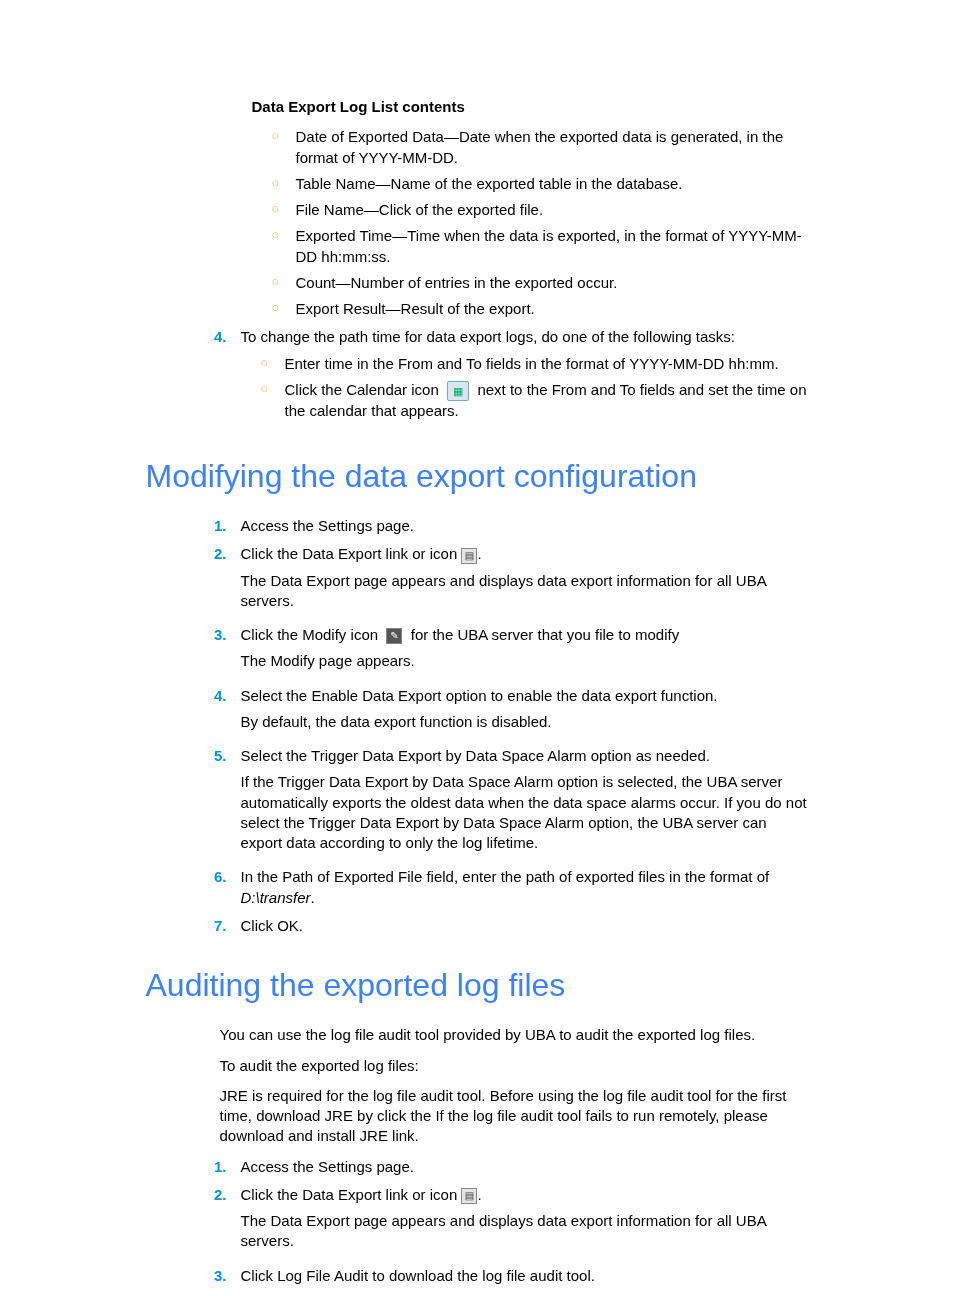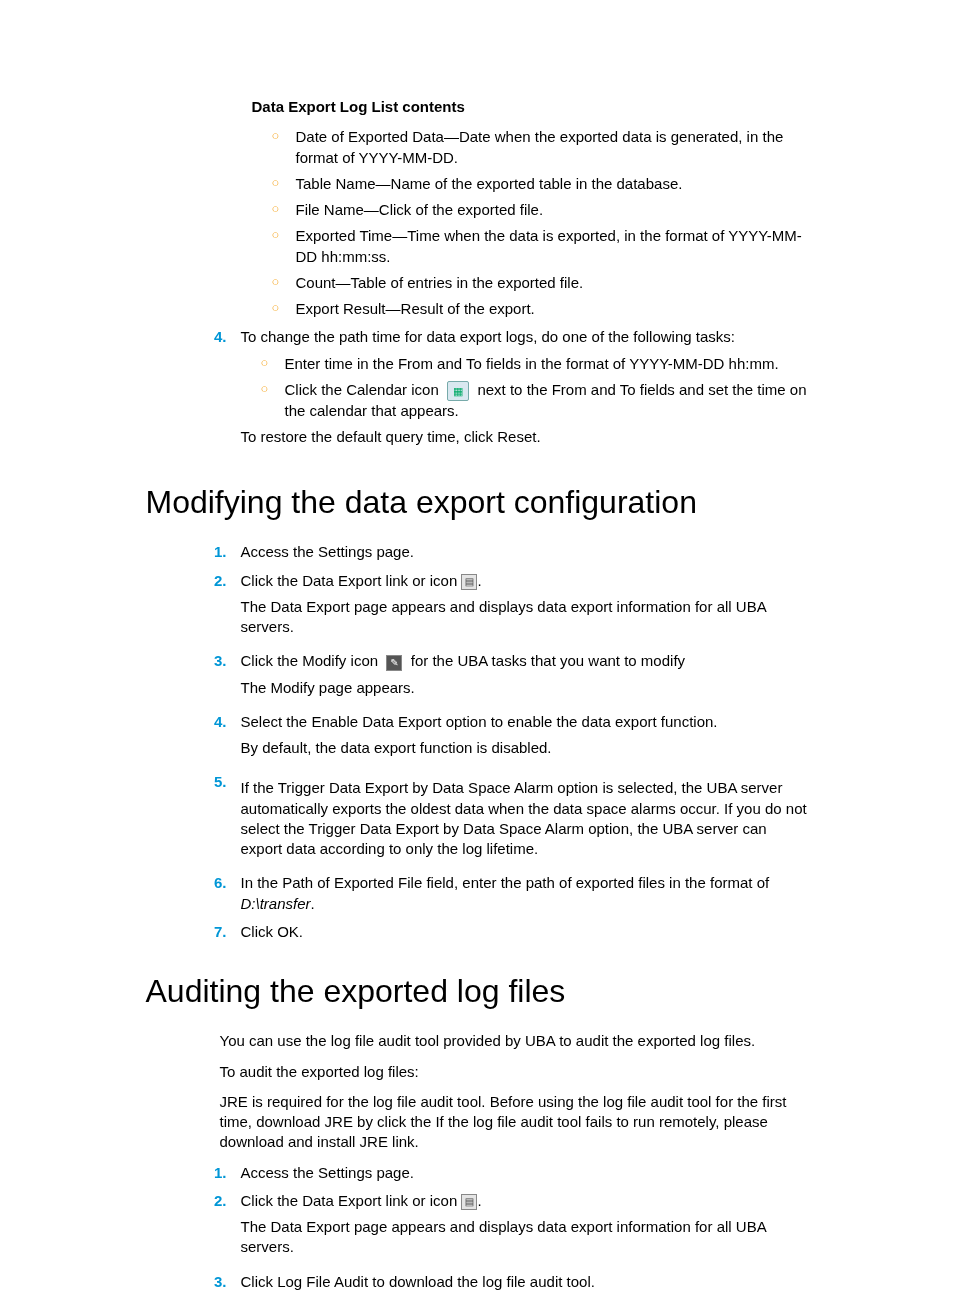--- a/index.html
+++ b/index.html
@@ -1,17 +1,17 @@
 <!DOCTYPE html>
 <html><head>
 <meta charset="utf-8">
 <style>
 html,body{margin:0;padding:0;background:#fff;color:#000;font-family:Arial,Helvetica,sans-serif;font-size:15px;line-height:1.35}
 .page{width:843px;min-height:1296px;margin:7px auto;position:relative;padding:90px 90px 60px 90px;box-sizing:border-box}
-h2.sec{color:#000000;font-weight:400;font-size:32px;margin:28px 0 18px 0}
+h2.sec{color:#3b82f6;font-weight:400;font-size:32px;margin:28px 0 18px 0}
 .bold{font-weight:400}
 .para-left{margin:10px 0 10px 74px}
 ol.num{list-style:none;margin:0;padding:0}
 ol.num>li{display:flex;margin:8px 0 8px 55px}
 ol.num>li>.n{color:#0096d6;font-weight:700;width:26px;flex-shrink:0;text-align:right;margin-right:14px}
 ol.num>li>.c{flex:1}
 .sub{margin:6px 0}
 .circ{display:flex;margin:6px 0 6px 20px}
 .circ>.b{color:#f5a623;width:14px;flex-shrink:0;margin-right:10px;font-size:13px;line-height:18px}
 .circ>.t{flex:1}
@@ -40,42 +40,41 @@
     <div class="circ">
         <span class="b">○</span>
         <span class="t"><span class="bold">File Name</span><span>—Click of the exported file.</span></span>
       </div>
     <div class="circ">
         <span class="b">○</span>
         <span class="t"><span class="bold">Exported Time</span><span>—Time when the data is exported, in the format of YYYY-MM-DD hh:mm:ss.</span></span>
       </div>
     <div class="circ">
         <span class="b">○</span>
-        <span class="t"><span class="bold">Count</span><span>—Table of entries in the exported file.</span></span>
+        <span class="t"><span class="bold">Count</span><span>—Number of entries in the exported occur.</span></span>
       </div>
     <div class="circ">
         <span class="b">○</span>
         <span class="t"><span class="bold">Export Result</span><span>—Result of the export.</span></span>
       </div>
   </div>
 
   <ol class="num">
     <li>
       <span class="n">4.</span>
       <div class="c">
         <div>To change the path time for data export logs, do one of the following tasks:</div>
         <div class="circ">
             <span class="b">○</span>
             <span class="t"><span>Enter time in the </span><span class="bold">From</span><span> and </span><span class="bold">To</span><span> fields in the format of YYYY-MM-DD hh:mm.</span></span>
           </div>
         <div class="circ">
             <span class="b">○</span>
             <span class="t"><span>Click the </span><span class="bold">Calendar</span><span> icon </span>&nbsp;<span class="iconbox">▦</span>&nbsp;<span> next to the </span><span class="bold">From</span><span> and </span><span class="bold">To</span><span> fields and set the time on the calendar that appears.</span></span>
           </div>
-        <div class="sub"><span>To restore the default query time, click </span><span class="bold">Reset</span><span>.</span></div>
       </div>
     </li>
   </ol>
 
   <h2 class="sec">Modifying the data export configuration</h2>
 
   <ol class="num">
     <li>
         <span class="n">1.</span>
         <div class="c"><span>Access the </span><span class="bold">Settings</span><span> page.</span></div>
@@ -83,34 +82,35 @@
     <li>
         <span class="n">2.</span>
         <div class="c">
       <div><span>Click the </span><span class="bold">Data Export</span><span> link or icon </span><span class="iconsm">▤</span><span>.</span></div>
       <div class="sub"><span>The </span><span class="bold">Data Export</span><span> page appears and displays data export information for all UBA servers.</span></div>
     </div>
       </li>
     <li>
         <span class="n">3.</span>
         <div class="c">
-      <div><span>Click the </span><span class="bold">Modify</span><span> icon </span>&nbsp;<span class="iconsm" style="background:#555;color:#fff">✎</span>&nbsp;<span> for the UBA tasks that you want to modify</span></div>
+      <div><span>Click the </span><span class="bold">Modify</span><span> icon </span>&nbsp;<span class="iconsm" style="background:#555;color:#fff">✎</span>&nbsp;<span> for the UBA server that you file to modify</span></div>
       <div class="sub"><span>The </span><span class="bold">Modify</span><span> page appears.</span></div>
     </div>
       </li>
     <li>
         <span class="n">4.</span>
         <div class="c">
       <div><span>Select the </span><span class="bold">Enable Data Export</span><span> option to enable the data export function.</span></div>
       <div class="sub">By default, the data export function is disabled.</div>
     </div>
       </li>
     <li>
         <span class="n">5.</span>
         <div class="c">
+      <div><span>Select the </span><span class="bold">Trigger Data Export by Data Space Alarm</span><span> option as needed.</span></div>
       <div class="sub"><span>If the </span><span class="bold">Trigger Data Export by Data Space Alarm</span><span> option is selected, the UBA server automatically exports the oldest data when the data space alarms occur. If you do not select the </span><span class="bold">Trigger Data Export by Data Space Alarm</span><span> option, the UBA server can export data according to only the log lifetime.</span></div>
     </div>
       </li>
     <li>
         <span class="n">6.</span>
         <div class="c"><span>In the </span><span class="bold">Path of Exported File</span><span> field, enter the path of exported files in the format of </span><span class="it">D:\transfer</span><span>.</span></div>
       </li>
     <li>
         <span class="n">7.</span>
         <div class="c"><span>Click </span><span class="bold">OK</span><span>.</span></div>

